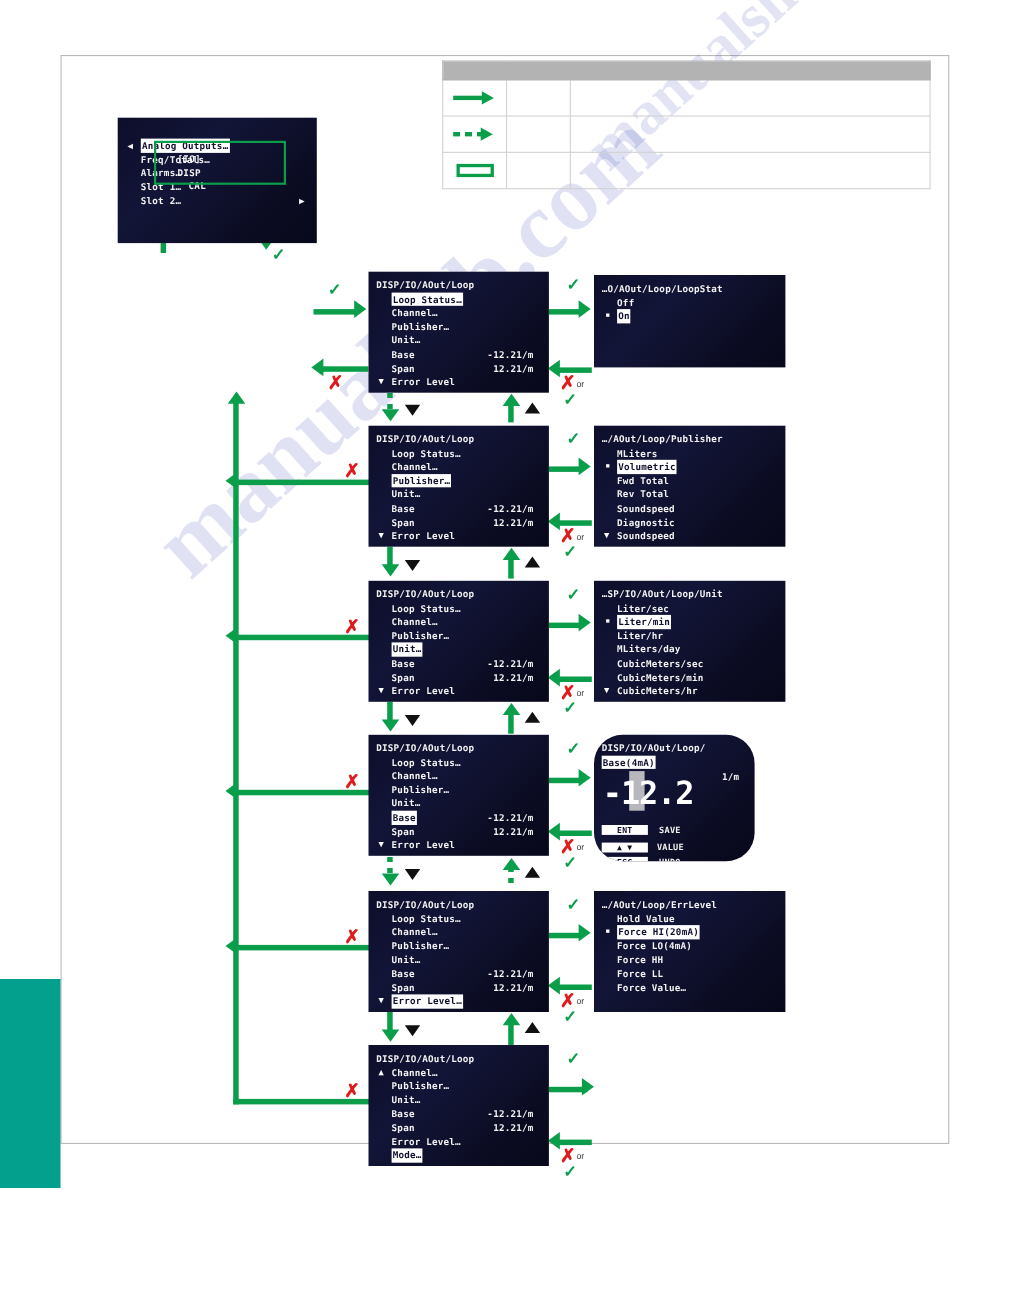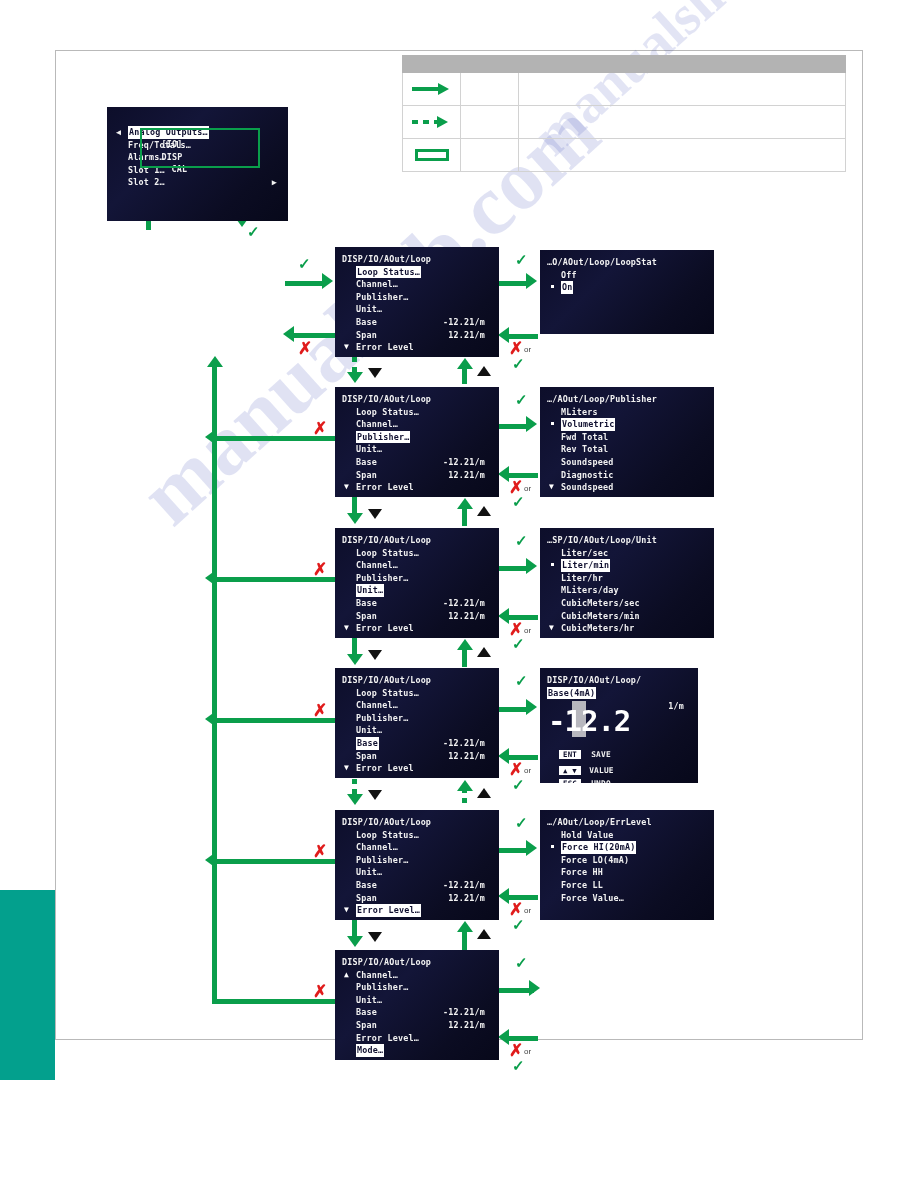--- a/index.html
+++ b/index.html
@@ -87,21 +87,21 @@
     font-size:29px;line-height:30px;font-weight:700;color:#fff;letter-spacing:-1px;
     position:absolute;left:8px;top:38px;
   }
   .num-cursor{
     position:absolute;left:32px;top:33px;width:14px;height:36px;background:#dcdcdc;opacity:.82;
   }
   .unit-right{position:absolute;right:14px;top:32px;font-size:8.4px;}
   .keyrow{position:absolute;left:7px;top:80px;width:96%;}
   .keybox{
     display:inline-block;background:#fff;color:#0d0e2a;font-size:7.4px;line-height:9px;
-    padding:0 4px;font-weight:700;margin-left:12px;
+    padding:0 14px;font-weight:700;
   }
   .klabel{display:inline-block;font-size:7.8px;}
 
   
   .hline{position:absolute;background:#0a9e4b;height:5px;}
   .vline{position:absolute;background:#0a9e4b;width:5px;}
   .dvline{position:absolute;width:5px;
     background:repeating-linear-gradient(to bottom,#0a9e4b 0 5px,transparent 5px 10px);}
   .ar-r{position:absolute;width:0;height:0;border-top:8px solid transparent;border-bottom:8px solid transparent;border-left:11px solid #0a9e4b;}
   .ar-l{position:absolute;width:0;height:0;border-top:8px solid transparent;border-bottom:8px solid transparent;border-right:11px solid #0a9e4b;}
@@ -404,21 +404,21 @@
       <li><span class="txt">Loop Status…</span></li>
       <li><span class="txt">Channel…</span></li>
       <li><span class="txt">Publisher…</span></li>
       <li><span class="txt">Unit…</span></li>
       <li class="hl"><span class="txt">Base</span><span class="rowval">-12.21/m</span></li>
       <li><span class="txt">Span</span><span class="rowval">12.21/m</span></li>
       <li><span class="caret">▼</span><span class="txt">Error Level</span></li>
     </ul>
   </div>
 
-  <div class="lcd" style="left:540px;top:668px;width:158px;height:115px;position:absolute;">
+  <div class="lcd" style="left:540px;top:668px;width:146px;height:115px;position:absolute;border-radius:26px;">
     <div class="title">DISP/IO/AOut/Loop/</div>
     <div style="background:#fff;color:#101030;display:inline-block;padding:0 1px;white-space:pre;">Base(4mA)</div>
     <div class="unit-right">1/m</div>
     <div class="num-cursor"></div>
     <div class="num-big">-12.2</div>
     <div class="keyrow">
       <div style="display:inline-block;vertical-align:top;width:80px;">
         <div><span class="keybox">ENT</span>
              <span class="klabel" style="margin-left:5px;">SAVE</span></div>
         <div style="margin-top:2px;"><span class="keybox">▲ ▼</span>

